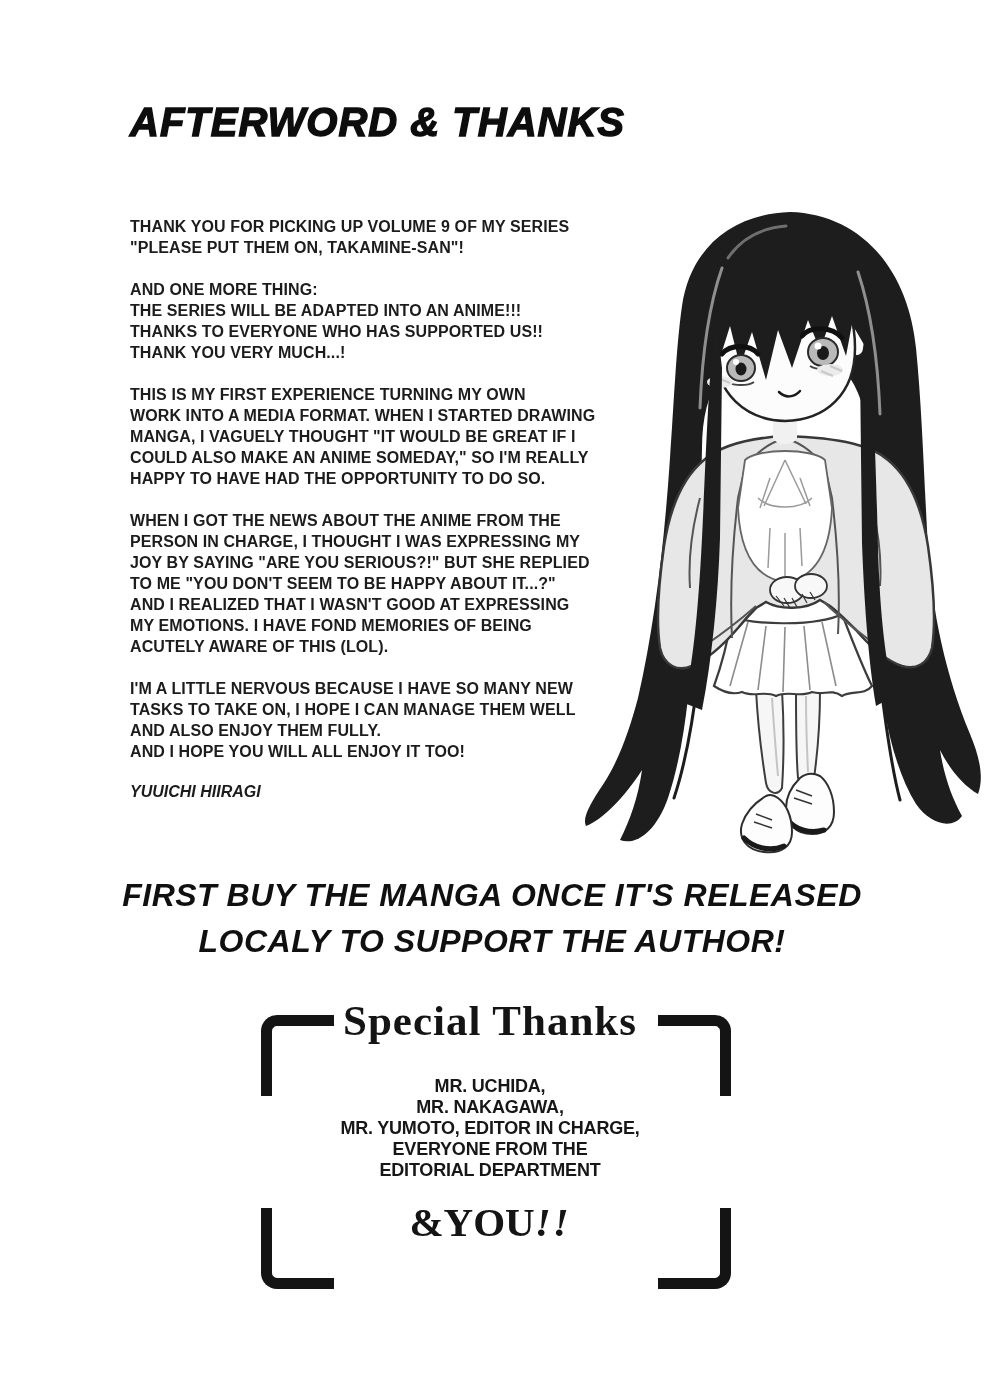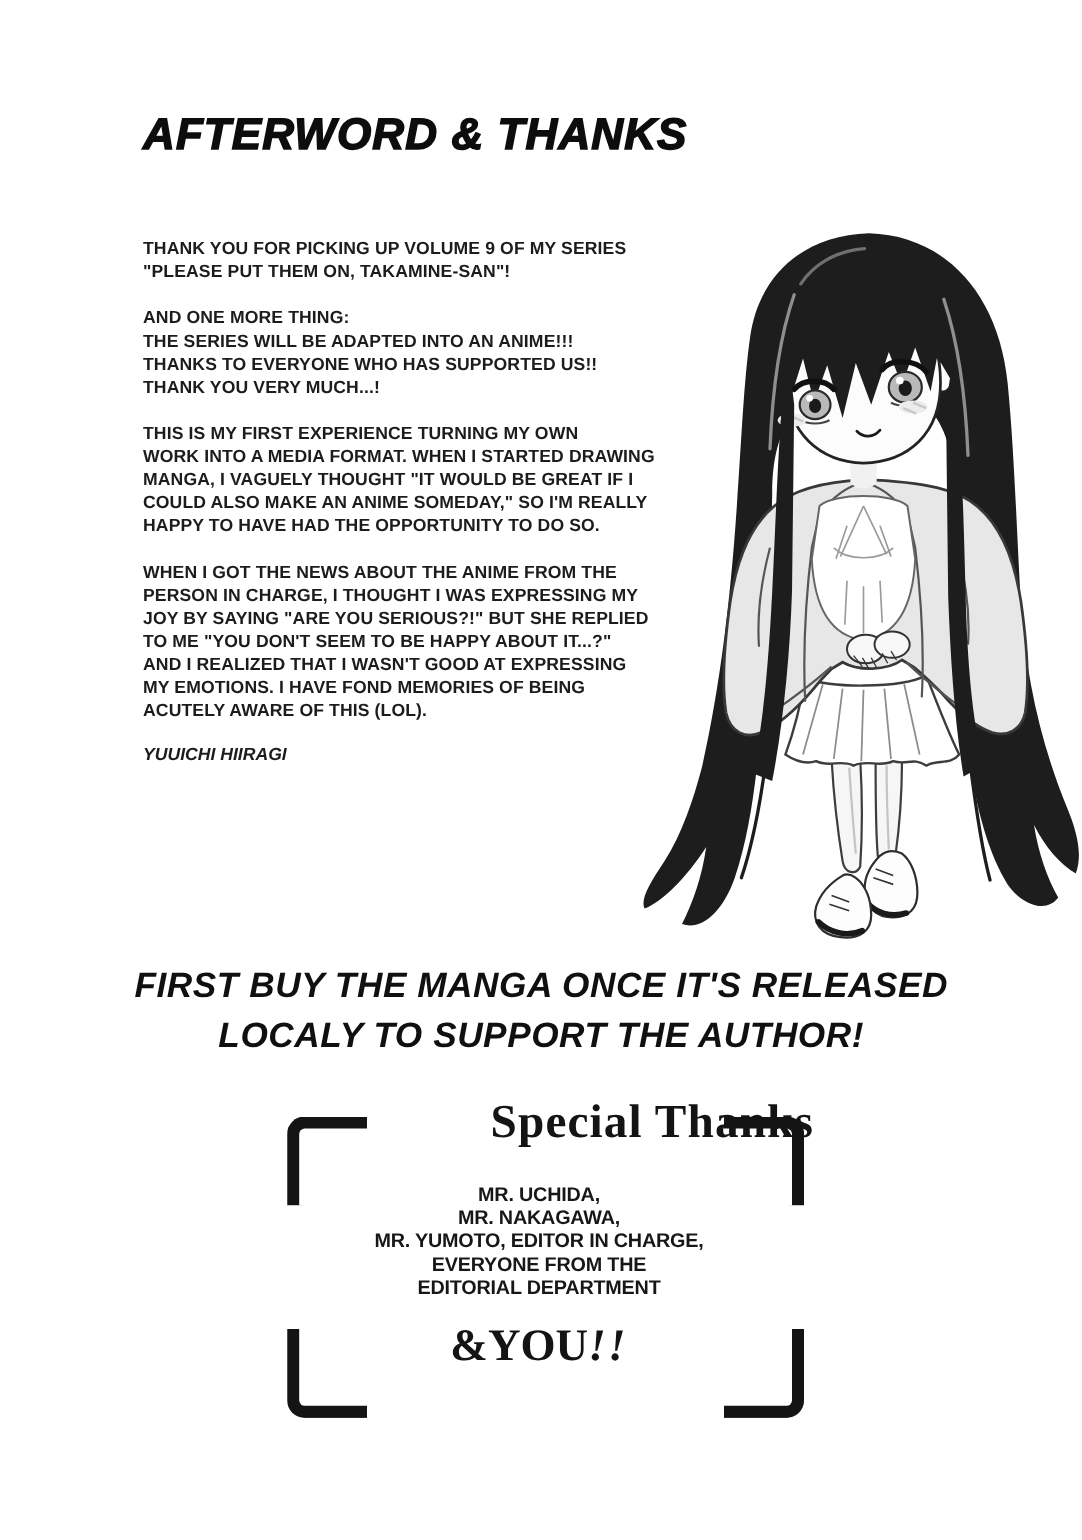--- a/index.html
+++ b/index.html
@@ -25,21 +25,21 @@
   .signature{
     margin-top:14px;font-size:16px;font-weight:bold;font-style:italic;color:#1c1c1c;
   }
   .illustration{position:absolute;left:580px;top:198px;width:404px;height:672px;}
   .cta{
     position:absolute;left:0;top:872px;width:984px;text-align:center;
     font-size:32px;font-weight:bold;font-style:italic;line-height:46px;
     color:#101010;letter-spacing:0.5px;
   }
   .st-title{
-    position:absolute;left:240px;top:996px;width:500px;text-align:right;
+    position:absolute;left:240px;top:996px;width:500px;text-align:center;
     font-family:"Liberation Serif",serif;font-weight:bold;font-size:43px;color:#141414;
     letter-spacing:1px;
   }
   .st-names{
     position:absolute;left:215px;top:1076px;width:550px;text-align:center;
   }
   .st-names div{
     font-size:18px;font-weight:bold;line-height:21px;color:#171717;letter-spacing:-0.2px;
   }
   .st-footer{
@@ -72,20 +72,24 @@
 MANGA, I VAGUELY THOUGHT "IT WOULD BE GREAT IF I
 COULD ALSO MAKE AN ANIME SOMEDAY," SO I'M REALLY
 HAPPY TO HAVE HAD THE OPPORTUNITY TO DO SO.</p>
     <p>WHEN I GOT THE NEWS ABOUT THE ANIME FROM THE
 PERSON IN CHARGE, I THOUGHT I WAS EXPRESSING MY
 JOY BY SAYING "ARE YOU SERIOUS?!" BUT SHE REPLIED
 TO ME "YOU DON'T SEEM TO BE HAPPY ABOUT IT...?"
 AND I REALIZED THAT I WASN'T GOOD AT EXPRESSING
 MY EMOTIONS. I HAVE FOND MEMORIES OF BEING
 ACUTELY AWARE OF THIS (LOL).</p>
+    <p>I'M A LITTLE NERVOUS BECAUSE I HAVE SO MANY NEW
+TASKS TO TAKE ON, I HOPE I CAN MANAGE THEM WELL
+AND ALSO ENJOY THEM FULLY.
+AND I HOPE YOU WILL ALL ENJOY IT TOO!</p>
     <div class="signature">YUUICHI HIIRAGI</div>
   </div>
 
   <svg class="illustration" role="img" viewBox="0 0 404 672" xmlns="http://www.w3.org/2000/svg" aria-label="Chibi anime girl with very long dark hair, smiling slightly, wearing a light cardigan over a white ruffled dress, hands clasped in front, white sneakers">
 
     <path fill="#1d1d1d" d="
       M210,14 C150,16 110,52 102,108 C96,150 94,205 90,260 C84,350 74,430 58,500
       C50,530 40,560 24,585 C10,606 2,620 6,628 C22,622 44,600 62,572
       C58,600 50,622 40,642 C56,648 76,634 88,600 C98,570 104,536 108,500
       C114,450 118,400 120,350 L122,250 C122,220 128,196 140,180

